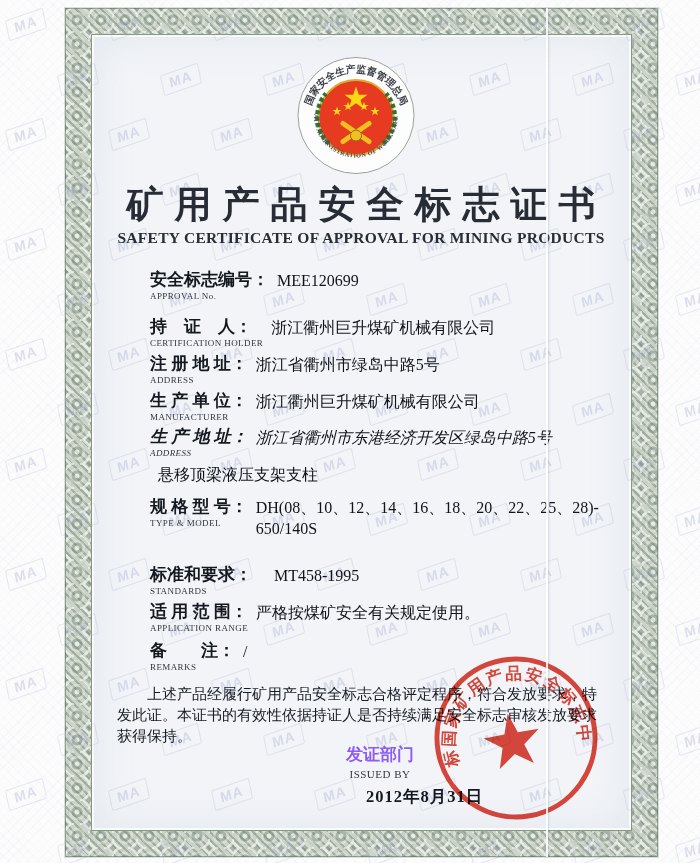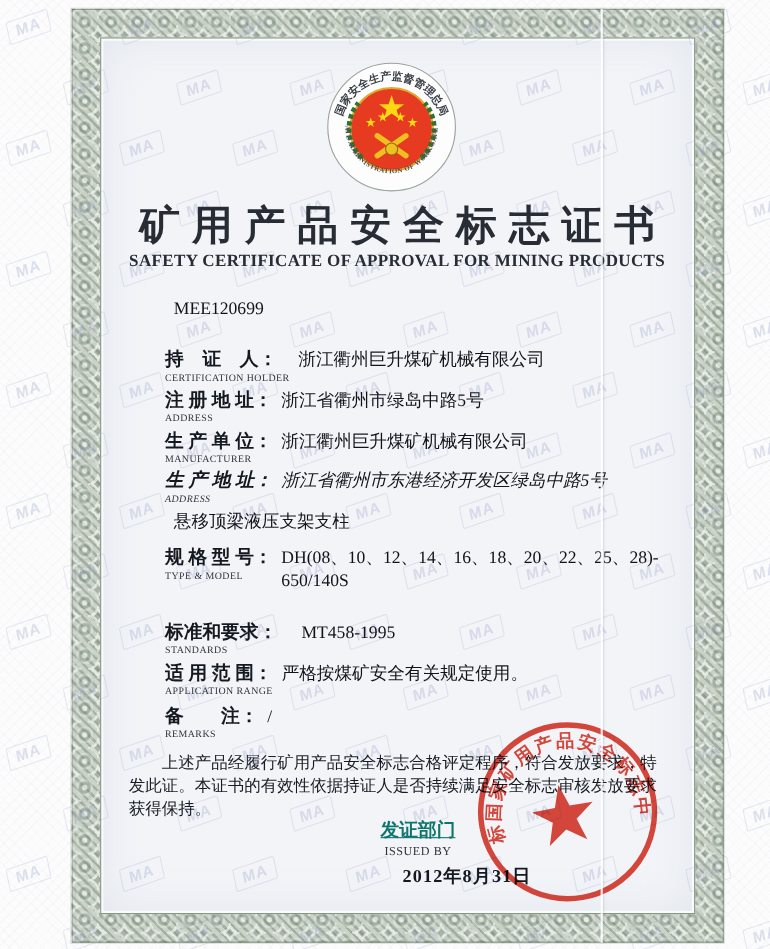--- a/index.html
+++ b/index.html
@@ -70,21 +70,21 @@
     font-size:16px; color:#10141a; line-height:21px; margin-left:8px; padding-top:1px;
     white-space:pre-line; max-width:400px;
   }
 
   
   .closing{
     position:absolute; left:117px; top:684px; width:486px;
     font-size:15px; line-height:21px; color:#171c24; text-indent:2em;
   }
   .issued{ position:absolute; left:280px; top:743px; width:200px; text-align:center; }
-  .issued-cn{ font-weight:bold; font-size:17px; color:#0f766e;text-decoration:underline; }
+  .issued-cn{ font-weight:bold; font-size:17px; color:#8b5cf6; }
   .issued-en{ font-size:11px; letter-spacing:.5px; color:#31363e; margin-top:2px; }
   .issue-date{
     position:absolute; left:366px; top:786px;
     font-weight:bold; font-size:16.5px; color:#14181f; letter-spacing:1px;
   }
   .seal{ position:absolute; left:428px; top:650px; width:176px; height:176px;
          mix-blend-mode:multiply; opacity:.9; transform:rotate(-10deg); pointer-events:none; }
 </style>
 </head>
 <body>
@@ -232,20 +232,24 @@
     <circle cx="60" cy="80" r="5.5" fill="#f0c020" stroke="#8a6d1a" stroke-width="1"></circle>
     <text font-size="6.3" font-weight="bold" fill="#4a4f57" letter-spacing=".4">
       <textPath href="#arcBottom" startOffset="50%" text-anchor="middle">STATE ADMINISTRATION OF WORK SAFETY</textPath>
     </text>
   </svg>
 
   <div class="cert-title">矿用产品安全标志证书</div>
   <div class="cert-subtitle">SAFETY CERTIFICATE OF APPROVAL FOR MINING PRODUCTS</div>
 
   <div class="field-row" style="left:150px; top:269px;">
+    <div class="f-labelwrap">
+      <span class="f-label">安全标志编号：</span>
+      <span class="f-sublabel">APPROVAL No.</span>
+    </div>
     <div class="f-value">MEE120699</div>
   </div>
 
   <div class="field-row" style="left:150px; top:316px;">
     <div class="f-labelwrap">
       <span class="f-label">持　证　人：</span>
       <span class="f-sublabel">CERTIFICATION HOLDER</span>
     </div>
     <div class="f-value">浙江衢州巨升煤矿机械有限公司</div>
   </div>

